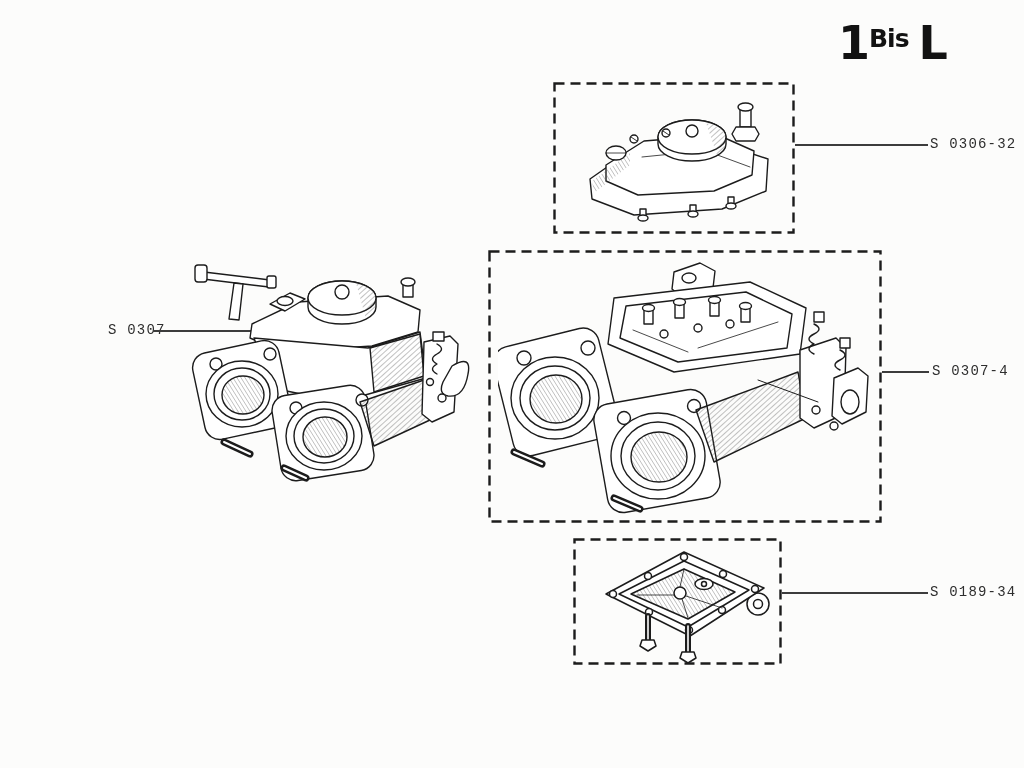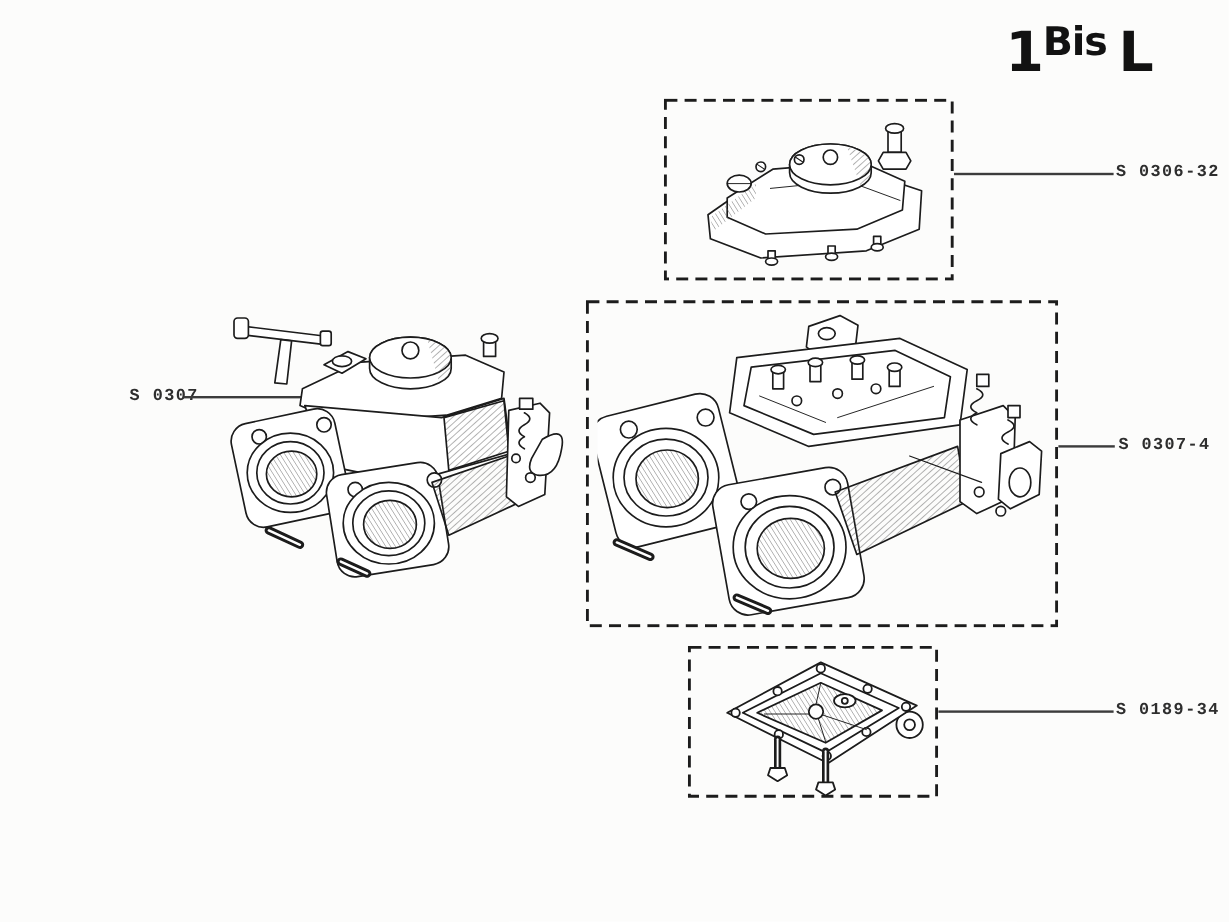--- a/index.html
+++ b/index.html
@@ -12,28 +12,28 @@
   }
   
   .plate-mark{
     position:absolute;left:838px;top:14px;width:150px;height:50px;
     display:flex;align-items:flex-end;
     color:#121212;
     font-family:"DejaVu Sans",sans-serif;
     font-weight:bold;
   }
   .mark-num{font-size:46px;line-height:0.92;letter-spacing:-2px;}
-  .mark-bis{font-size:33px;line-height:1;margin:0 0 13px 1px;letter-spacing:-1px;}
+  .mark-bis{font-size:25px;line-height:1;margin:0 0 13px 1px;letter-spacing:-1px;}
   .mark-letter{font-size:46px;line-height:0.92;margin-left:10px;}
   
   .part-label{
     position:absolute;
     font-family:"Liberation Mono","DejaVu Sans Mono",monospace;
     font-size:14px;line-height:15px;
-    color:#2e2e2e;letter-spacing:1.2px;white-space:pre;font-weight:bold;
+    color:#2e2e2e;letter-spacing:1.2px;white-space:pre;
   }
   
   .leader{position:absolute;height:1.5px;background:#3c3c3c;z-index:1;}
   
   .boxsvg,.figsvg{position:absolute;z-index:2;}
   .boxsvg{z-index:1;}
 </style>
 </head>
 <body>
 

